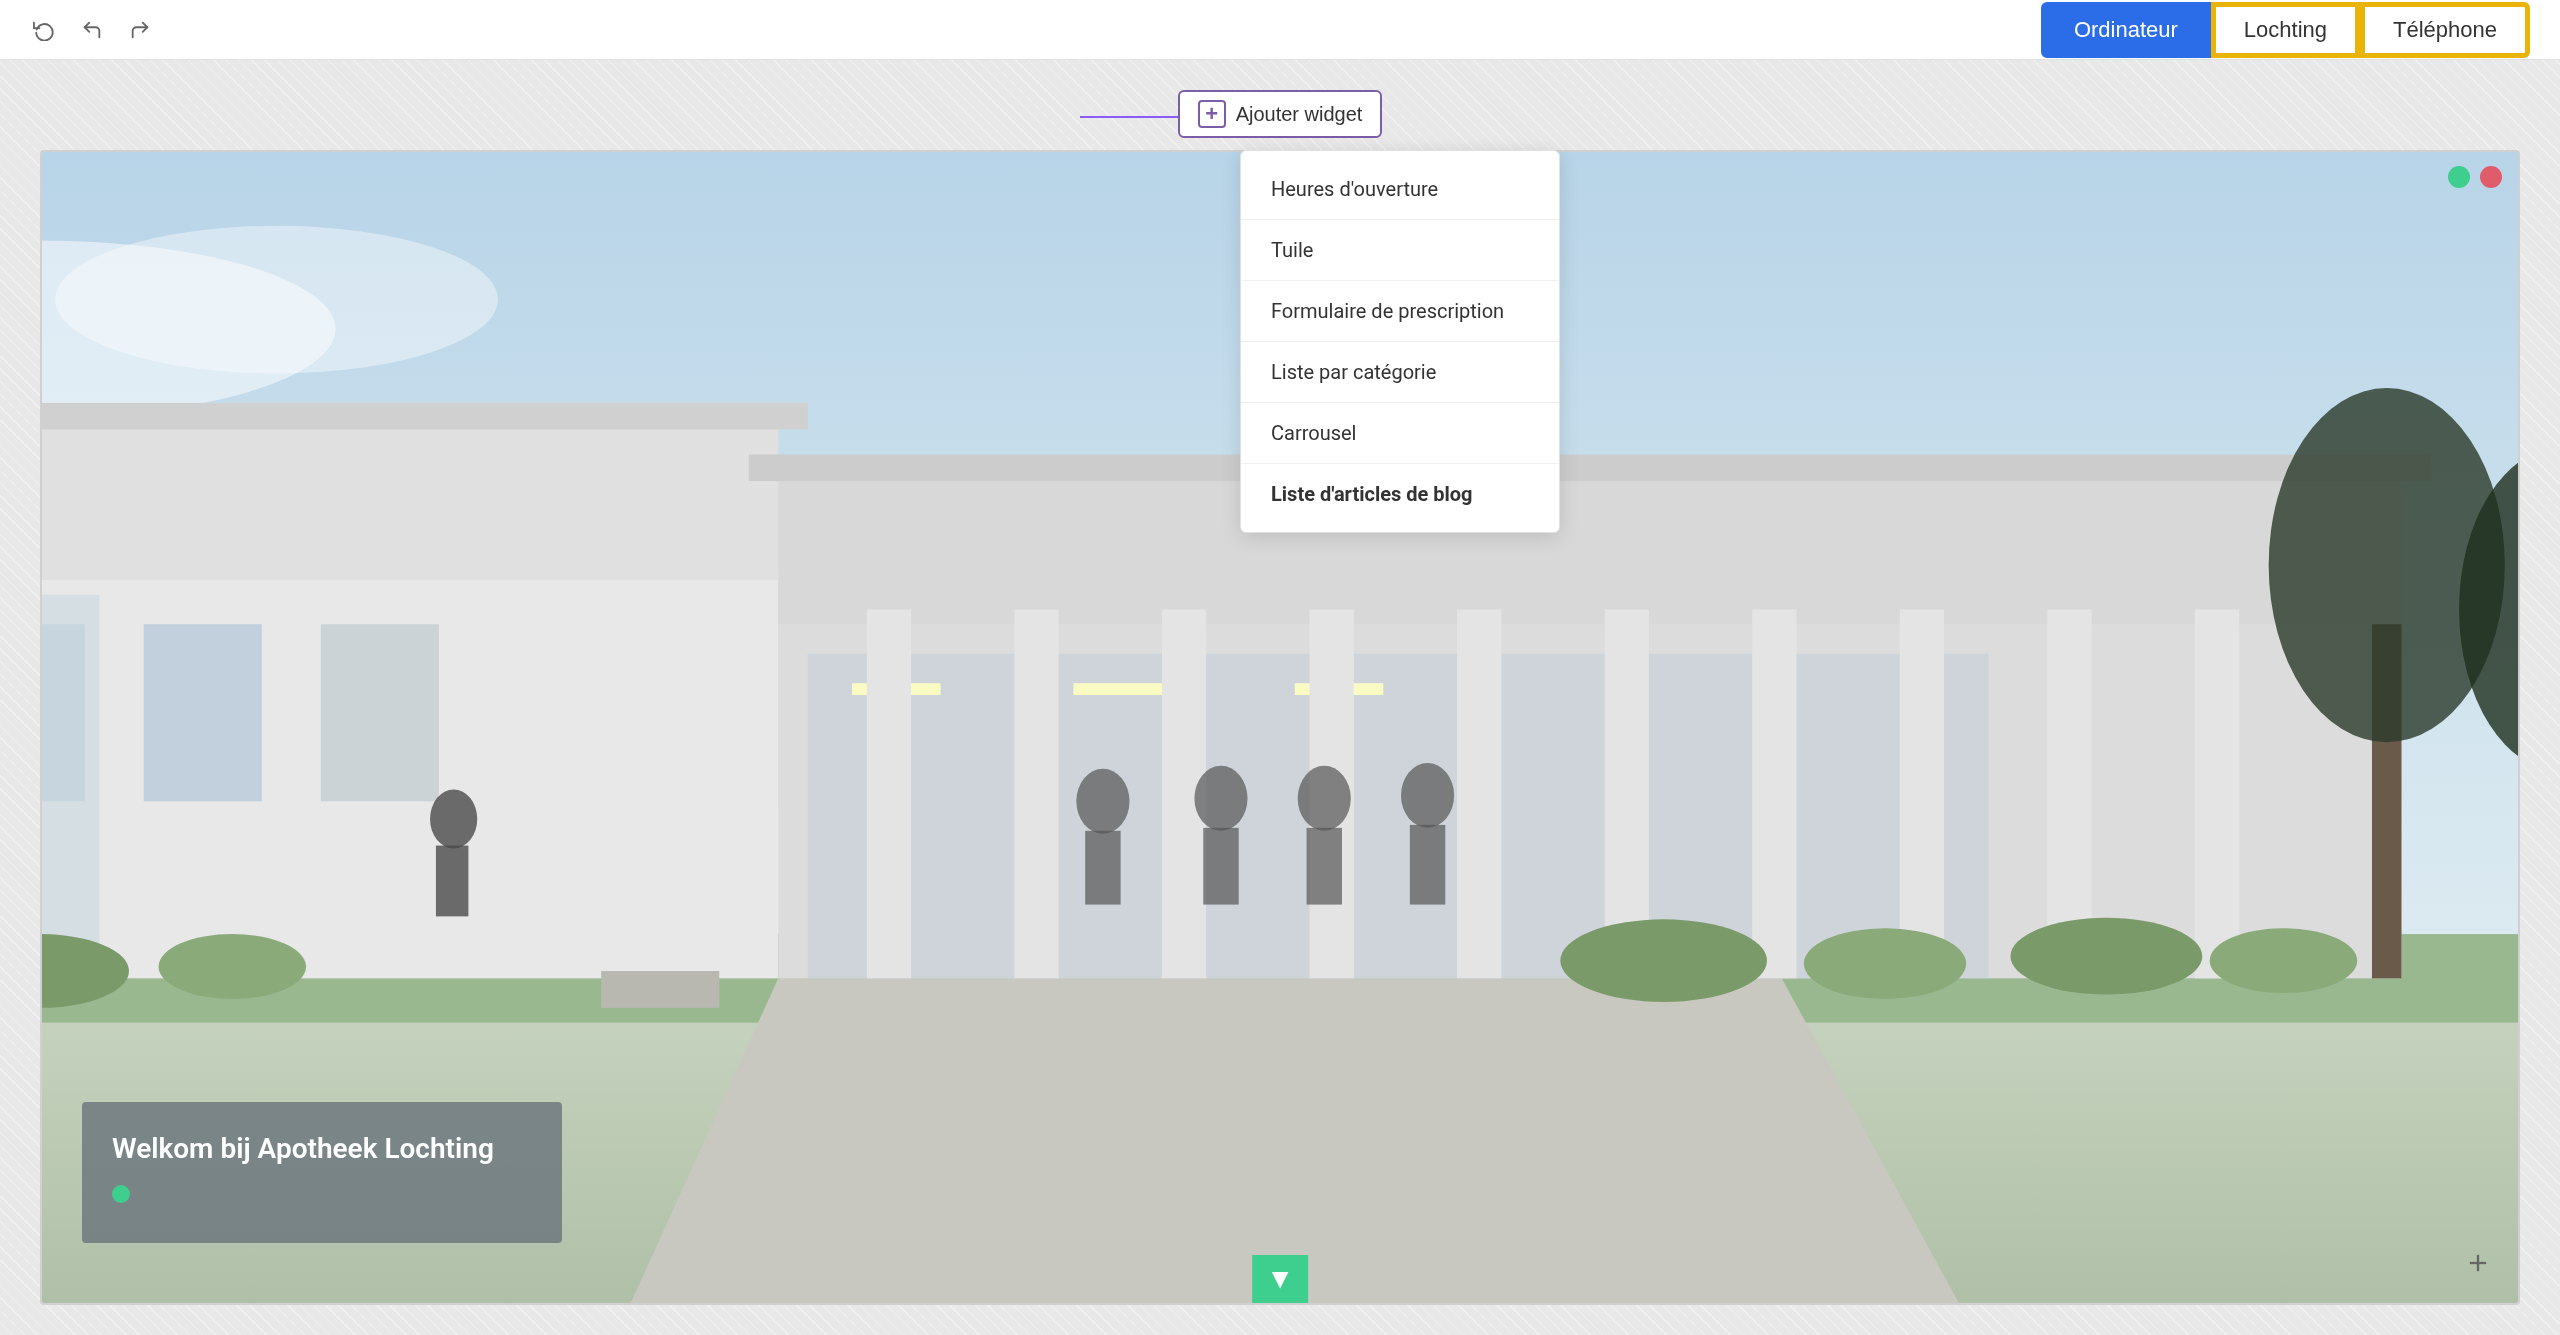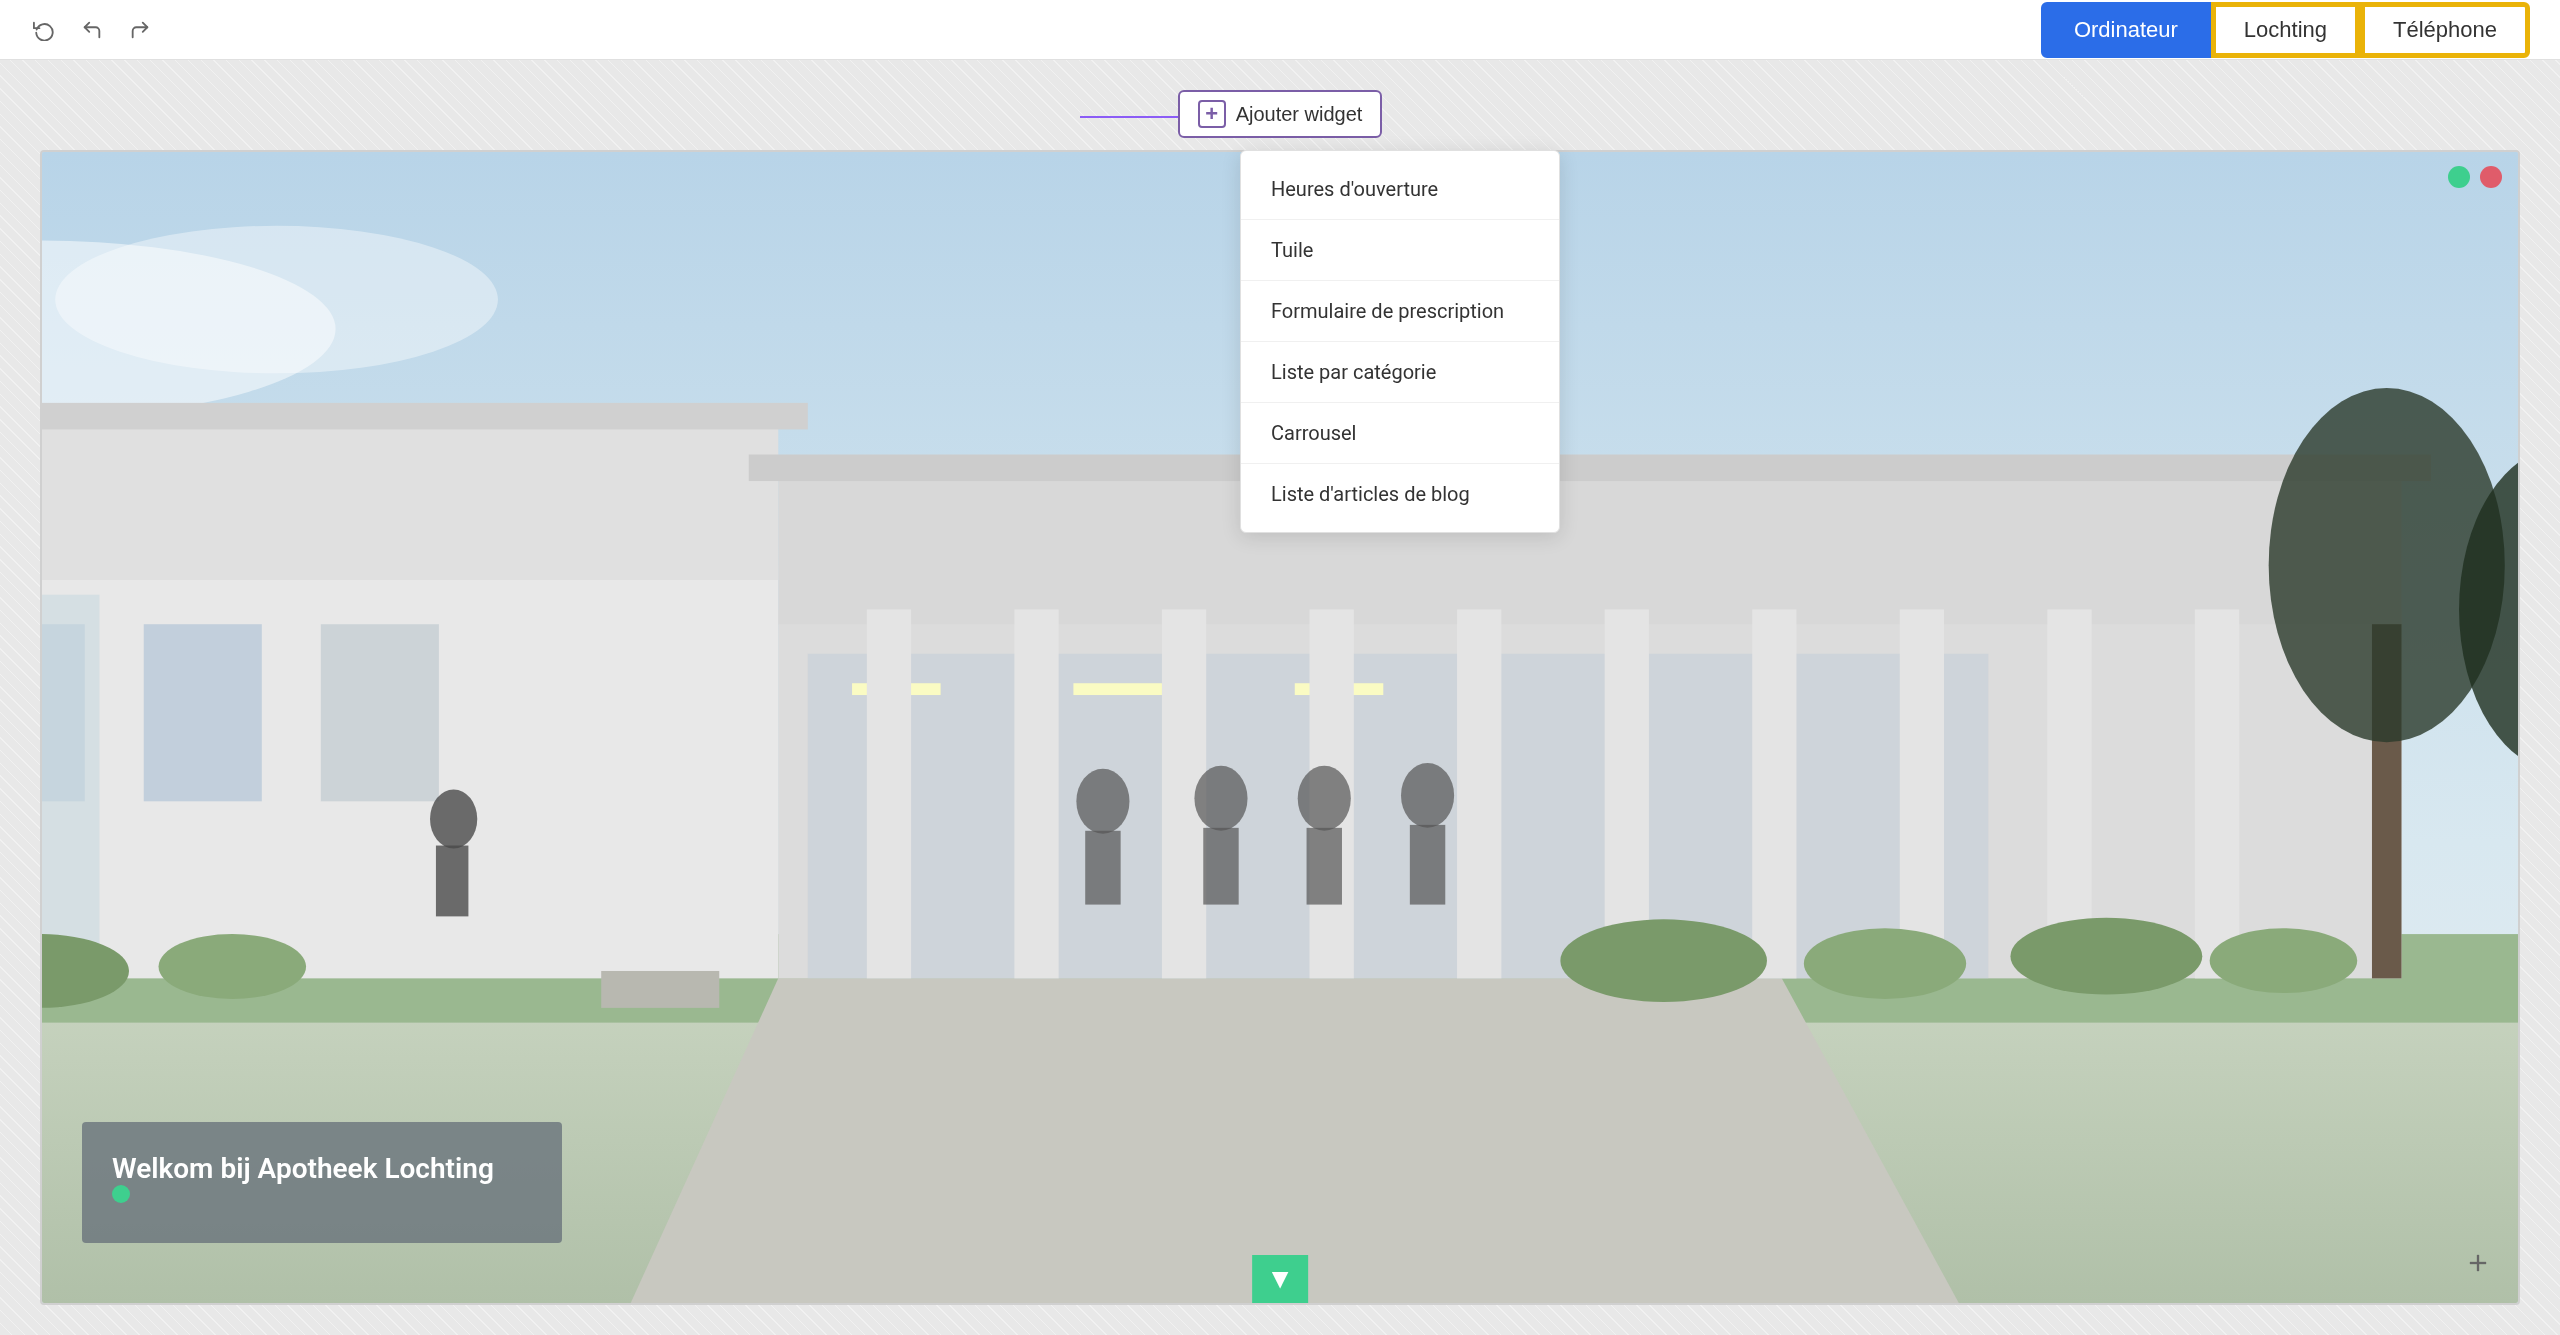--- a/index.html
+++ b/index.html
@@ -129,20 +129,21 @@
     }
     .dropdown-item {
       padding: 18px 30px;
       font-size: 20px;
       color: #333;
       cursor: pointer;
       border-bottom: 1px solid #f0f0f0;
     }
     .dropdown-item:last-child {
       border-bottom: none;
+      font-weight: bold;
     }
 
     
     .preview-frame {
       width: 100%;
       flex: 1;
       border: 2px solid #d0d0d0;
       border-radius: 4px;
       overflow: hidden;
       position: relative;
@@ -164,21 +165,21 @@
       left: 40px;
       background: rgba(100, 110, 120, 0.75);
       padding: 30px 40px 40px 30px;
       width: 480px;
       border-radius: 4px;
     }
     .welcome-title {
       font-size: 28px;
       font-weight: 600;
       color: #ffffff;
-      margin-bottom: 0;
+      margin-bottom: 20px;
     }
     .welcome-dot {
       width: 18px;
       height: 18px;
       background: #3ecf8e;
       border-radius: 50%;
     }
 
     
     .status-dots {

